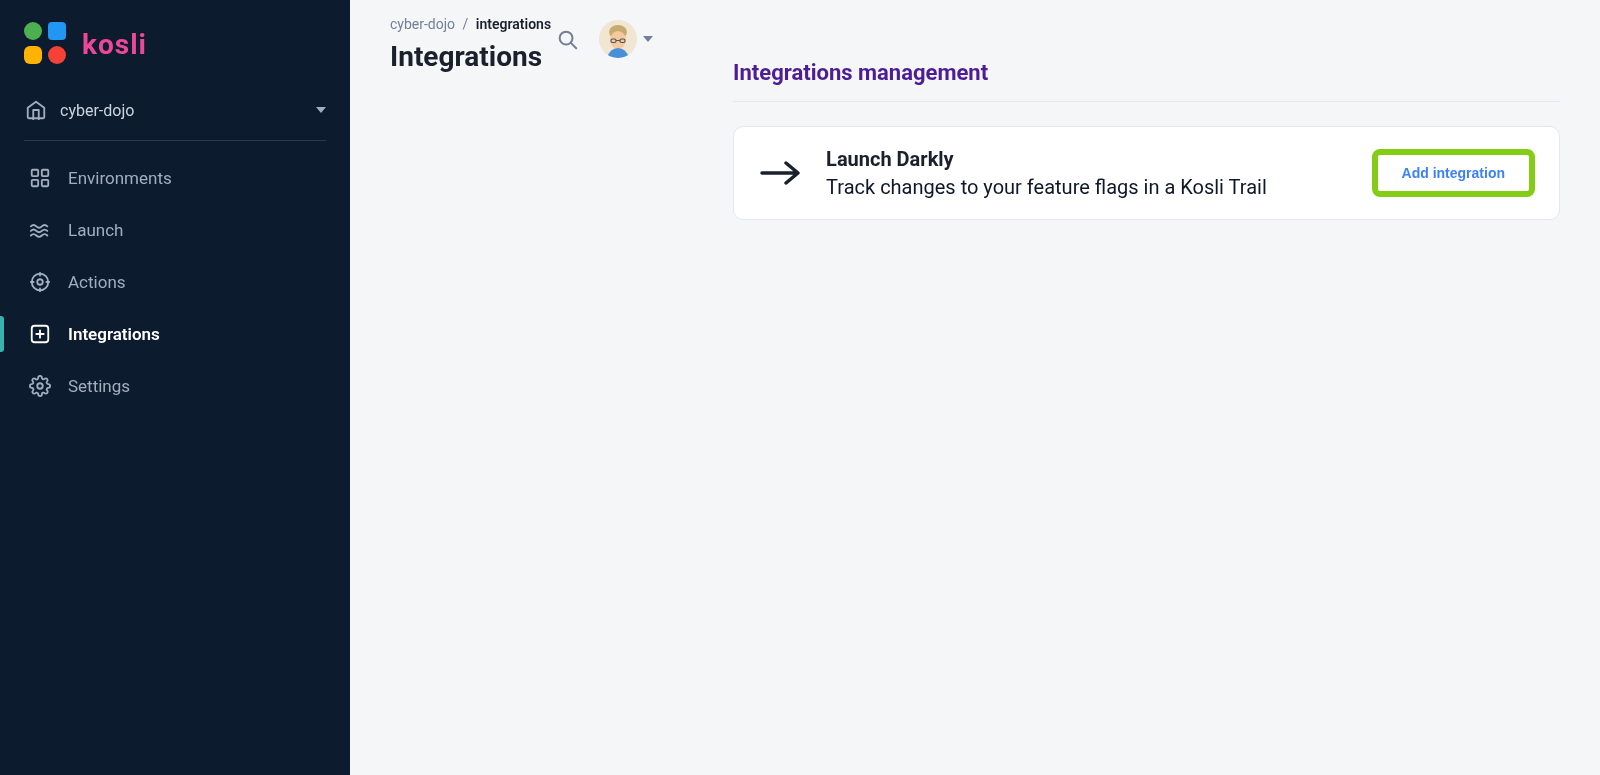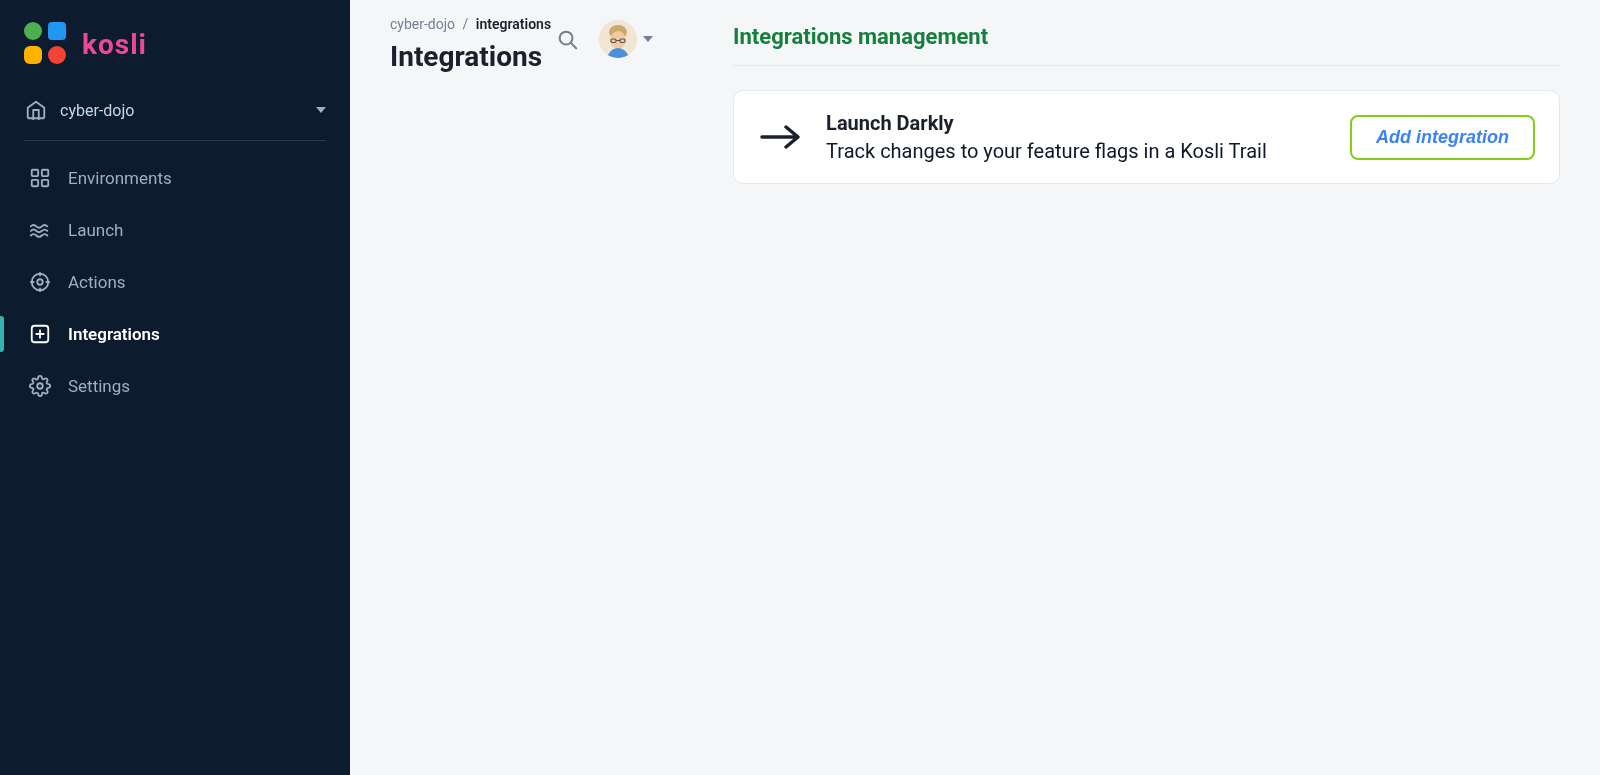--- a/index.html
+++ b/index.html
@@ -182,22 +182,23 @@
     }
 
     
     .content {
       padding: 24px 40px;
       flex: 1;
     }
     .section-title {
       font-size: 22px;
       font-weight: 700;
-      color: #15803d;
+      color: #4c1d95;
       margin-bottom: 16px;
+      margin-top: 36px;
     }
     .section-divider {
       height: 1px;
       background: #e2e8f0;
       margin-bottom: 24px;
     }
 
     
     .integration-card {
       background: #fff;
@@ -225,31 +226,30 @@
       font-size: 20px;
       font-weight: 700;
       color: #1a202c;
       margin-bottom: 4px;
     }
     .integration-desc {
       font-size: 20px;
       color: #0f172a;
     }
     .add-integration-btn {
-      border: 2px solid #84cc16;
+      border: 6px solid #84cc16;
       border-radius: 8px;
       background: transparent;
       color: #3b82f6;
-      font-size: 18px;
+      font-size: 14px;
       font-weight: 600;
       padding: 10px 24px;
       cursor: pointer;
       white-space: nowrap;
       transition: background 0.15s;
-      font-style: italic;
     }
   </style>
 </head>
 <body>
 
 <aside class="sidebar">
   <div class="sidebar-logo">
     <div class="logo-icon">
       <div class="logo-dot green"></div>
       <div class="logo-dot blue"></div>

